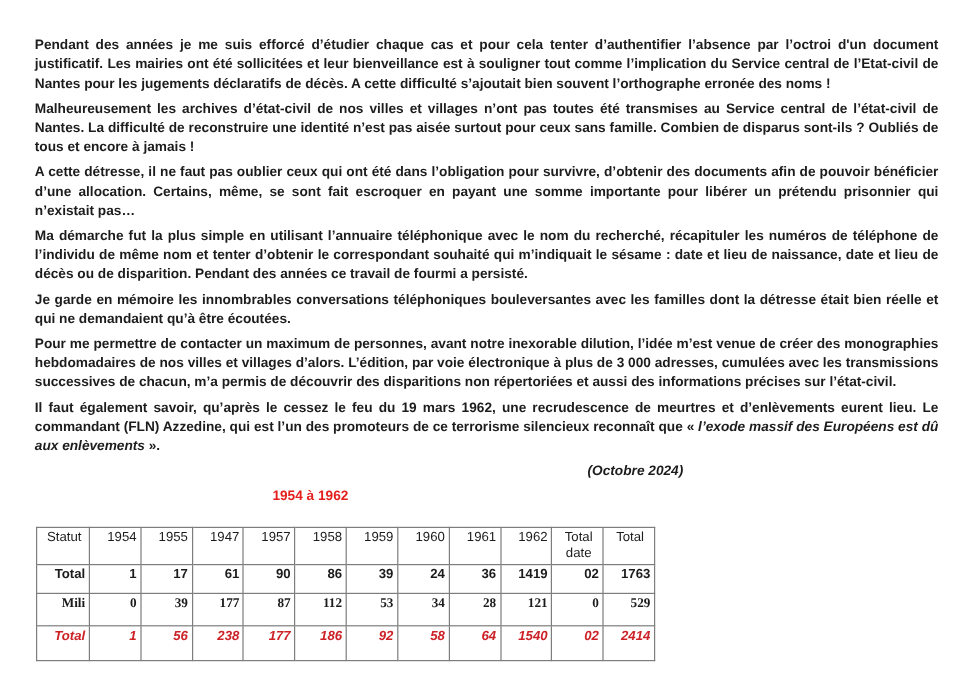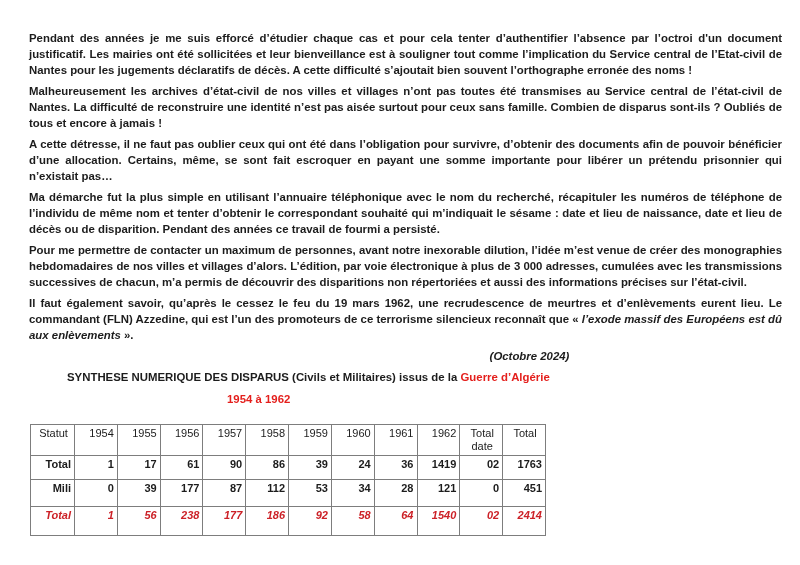--- a/index.html
+++ b/index.html
@@ -49,44 +49,44 @@
     border: 1px solid #7d7d7d;
     padding: 2px 3px;
     vertical-align: top;
     text-align: right;
     overflow: hidden;
   }
   col.c-label { width: 44px; }
   tr.thead td { font-weight: normal; }
   tr.thead td.h-left { text-align: center; padding-left: 5px; }
   tr.r-civils { height: 24px; }
-  tr.r-mili   { height: 27px; }
+  tr.r-mili   { height: 27px; font-family: Liberation Serif, serif; }
   tr.r-total  { height: 29px; }
   td.row-label { text-align: left; padding-left: 5px; }
   tr.r-total td {
     color: #cc2127;
     font-style: italic;
   }
 </style>
 </head>
 <body>
 
 <div class="page">
 
   <p class="para">Pendant des années je me suis efforcé d’étudier chaque cas et pour cela tenter d’authentifier l’absence par l’octroi d'un document justificatif. Les mairies ont été sollicitées et leur bienveillance est à souligner tout comme l’implication du Service central de l’Etat-civil de Nantes pour les jugements déclaratifs de décès. A cette difficulté s’ajoutait bien souvent l’orthographe erronée des noms !</p>
   <p class="para">Malheureusement les archives d’état-civil de nos villes et villages n’ont pas toutes été transmises au Service central de l’état-civil de Nantes. La difficulté de reconstruire une identité n’est pas aisée surtout  pour ceux sans famille. Combien de disparus sont-ils ? Oubliés de tous et encore à jamais !</p>
   <p class="para">A cette détresse, il ne faut pas oublier ceux qui ont été dans l’obligation pour survivre, d’obtenir des documents afin de pouvoir bénéficier d’une allocation. Certains, même, se sont fait escroquer en payant  une somme importante pour libérer un prétendu prisonnier qui n’existait pas…</p>
   <p class="para">Ma démarche fut la plus simple en utilisant l’annuaire téléphonique avec le nom du recherché, récapituler les numéros de téléphone de l’individu de même nom et tenter d’obtenir le correspondant souhaité qui m’indiquait le sésame : date et lieu de naissance, date et lieu de décès ou de disparition. Pendant des années ce travail de fourmi a persisté.</p>
+  <p class="para">Je garde en mémoire les innombrables conversations téléphoniques bouleversantes avec les familles dont la détresse était bien réelle et qui ne demandaient qu’à être écoutées.</p>
   <p class="para">Pour me permettre de contacter un maximum de personnes, avant notre inexorable dilution, l’idée m’est venue de créer des monographies hebdomadaires de nos villes et villages d’alors. L’édition, par voie électronique à plus de 3 000 adresses, cumulées avec les transmissions successives de chacun, m’a permis de découvrir des disparitions non répertoriées et aussi des informations précises sur l’état-civil.</p>
 
   <p class="para"><span>Il faut également savoir, qu’après le cessez le feu du 19 mars 1962, une recrudescence de meurtres et d’enlèvements eurent lieu. Le commandant (FLN) Azzedine, qui est l’un des promoteurs de ce terrorisme silencieux reconnaît que « </span><span class="quote-italic">l’exode massif des Européens est dû aux enlèvements</span><span> ».</span></p>
 
   <p class="date-line">(Octobre  2024)</p>
 
-  <p class="title-line"><span>SYNTHESE NUMERIQUE DES DISPARUS (Civils et Militaires) issus de la </span><span class="red-text">Guerre d’Algérie</span></p>
 
   <p class="subtitle">1954 à 1962</p>
 
   <table class="stats">
     <colgroup>
       <col class="c-label">
         <col>
         <col>
         <col>
         <col>
@@ -96,21 +96,21 @@
         <col>
         <col>
         <col>
         <col>
     </colgroup>
     <tbody>
       <tr class="thead">
         <td class="h-left">Statut</td>
         <td>1954</td>
         <td>1955</td>
-        <td>1956</td>
+        <td>1947</td>
         <td>1957</td>
         <td>1958</td>
         <td>1959</td>
         <td>1960</td>
         <td>1961</td>
         <td>1962</td>
         <td class="h-left">Total date</td>
         <td class="h-left">Total</td>
       </tr>
       <tr class="r-civils">
@@ -132,21 +132,21 @@
         <td>0</td>
         <td>39</td>
         <td>177</td>
         <td>87</td>
         <td>112</td>
         <td>53</td>
         <td>34</td>
         <td>28</td>
         <td>121</td>
         <td>0</td>
-        <td>451</td>
+        <td>529</td>
       </tr>
       <tr class="r-total">
         <td class="row-label">Total</td>
         <td>1</td>
         <td>56</td>
         <td>238</td>
         <td>177</td>
         <td>186</td>
         <td>92</td>
         <td>58</td>

